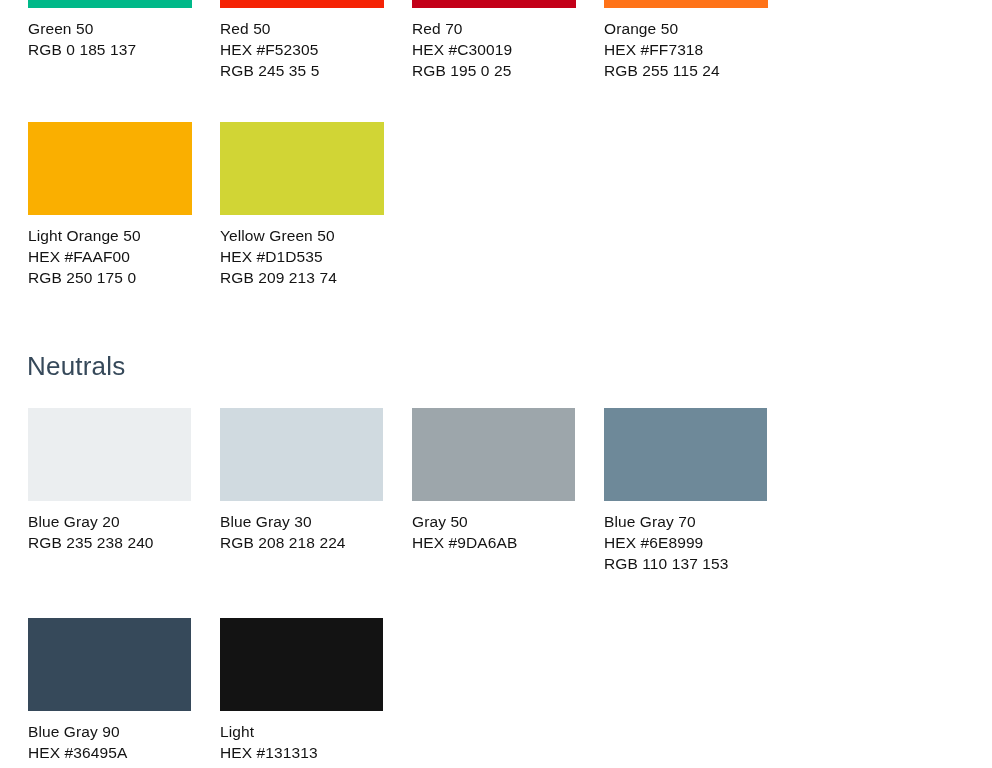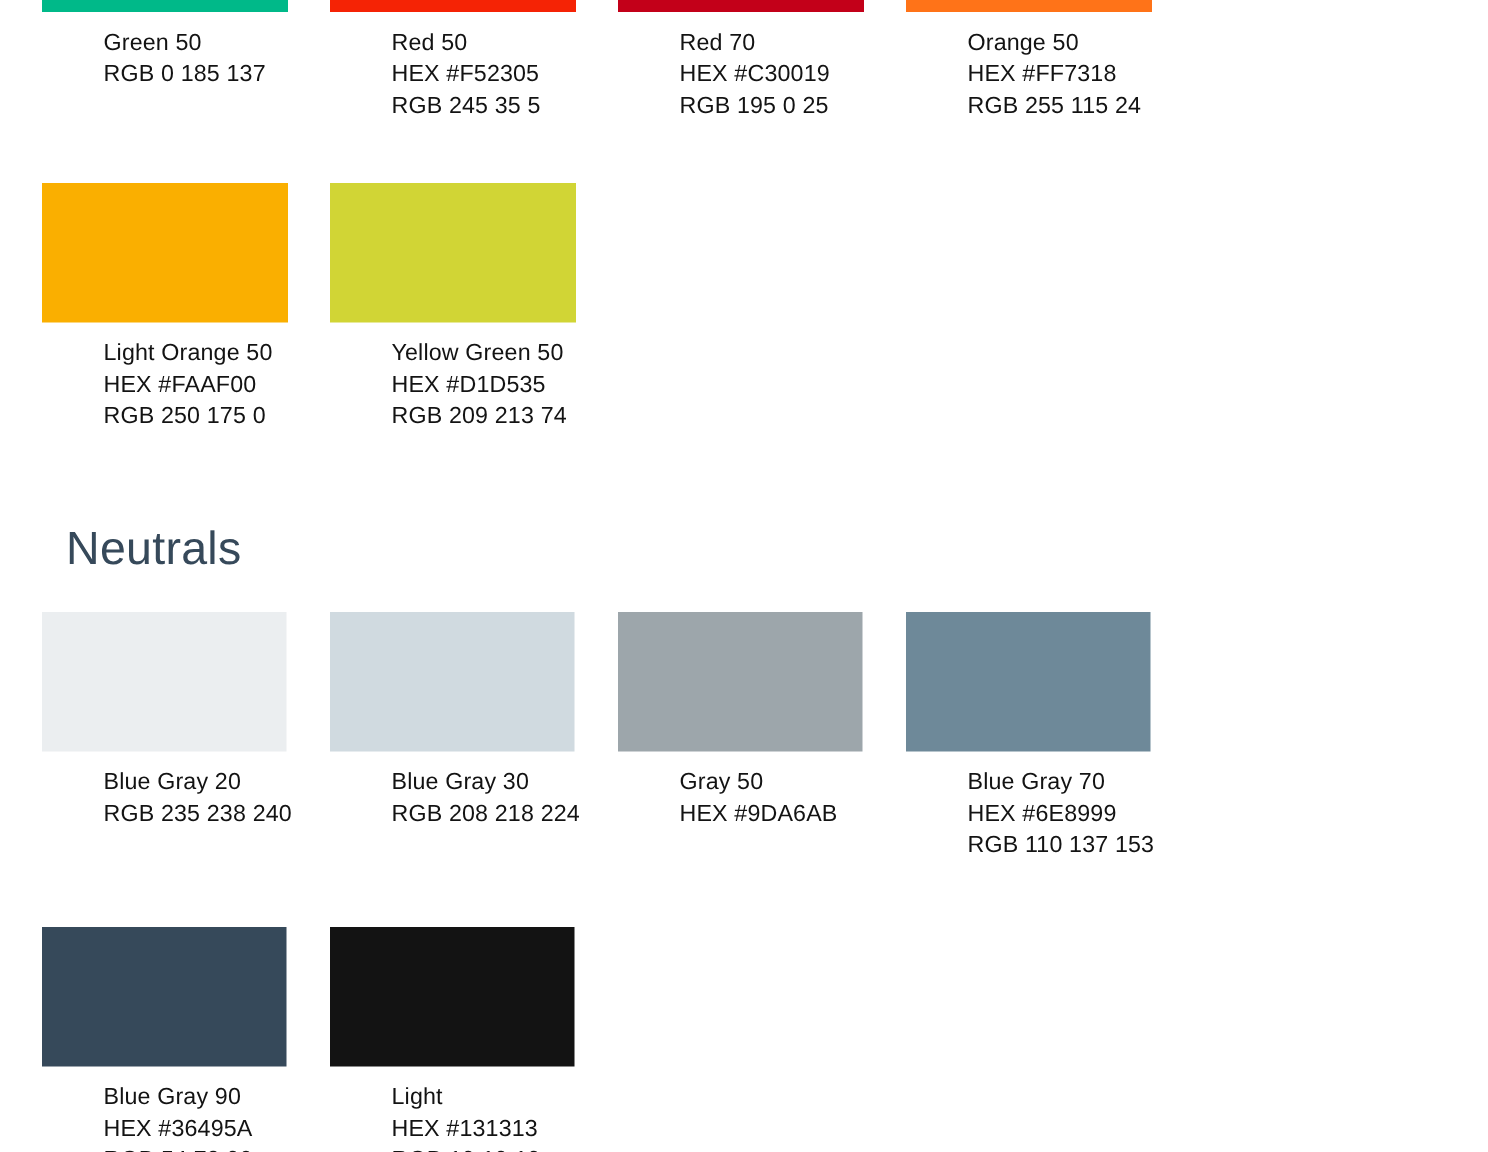--- a/index.html
+++ b/index.html
@@ -46,39 +46,38 @@
   .swatch-meta {
     margin-top: 10px;
     font-size: 15.5px;
     line-height: 21px;
     color: #131313;
     letter-spacing: 0.1px;
   }
   .swatch-meta .meta-line {
     display: block;
     white-space: nowrap;
-    margin-left: 41px;
   }
 
   
   
   #brand-row-1 {
     top: -85px;
   }
   #brand-row-1 .swatch-chip { height: 93px; }
 
   #brand-row-2 {
     top: 122px;
   }
   #brand-row-2 .swatch-chip { height: 93px; }
 
   .section-heading {
     position: absolute;
-    left: 44px;
-    font-size: 31px;
+    left: 27px;
+    font-size: 26px;
     line-height: 30px;
     font-weight: 400;
     color: #36495A;
     margin: 0;
     letter-spacing: 0.2px;
   }
   #neutrals-heading { top: 351px; }
 
   #neutral-row-1 { top: 408px; }
   #neutral-row-1 .swatch-chip { height: 93px; }

